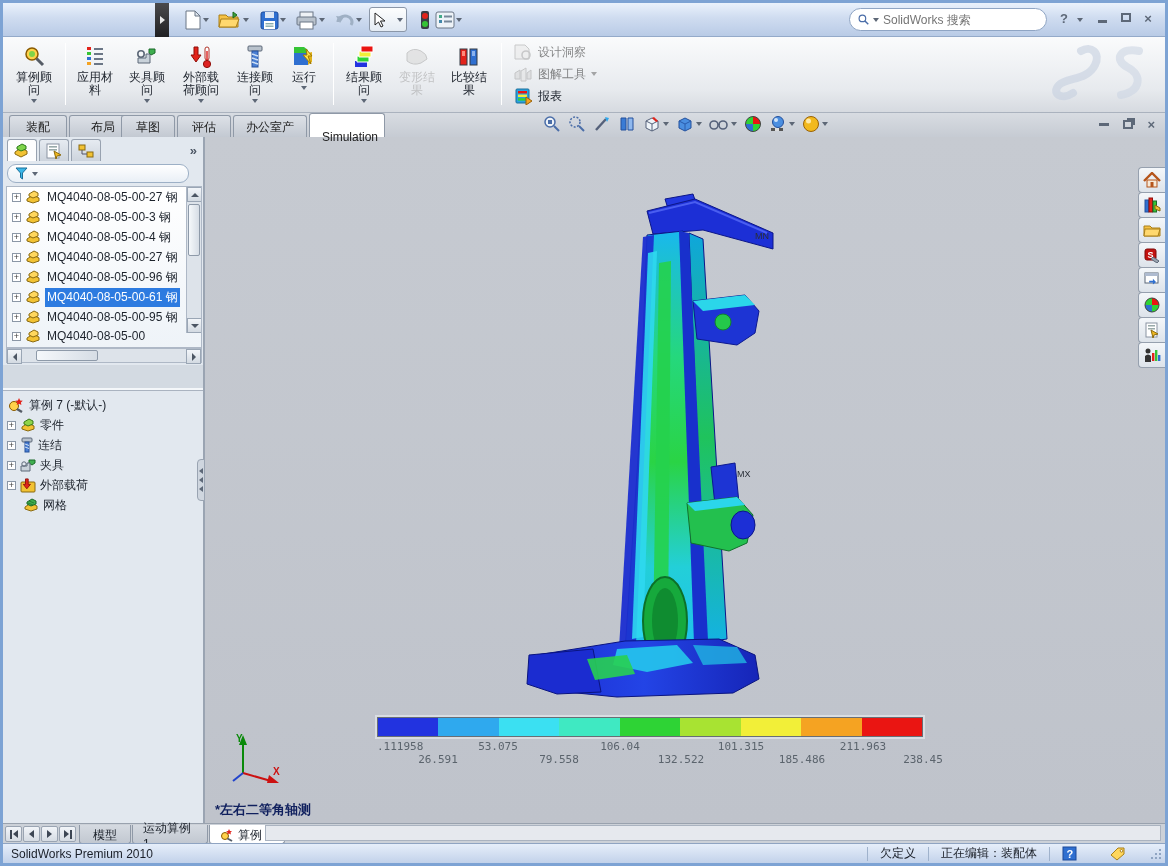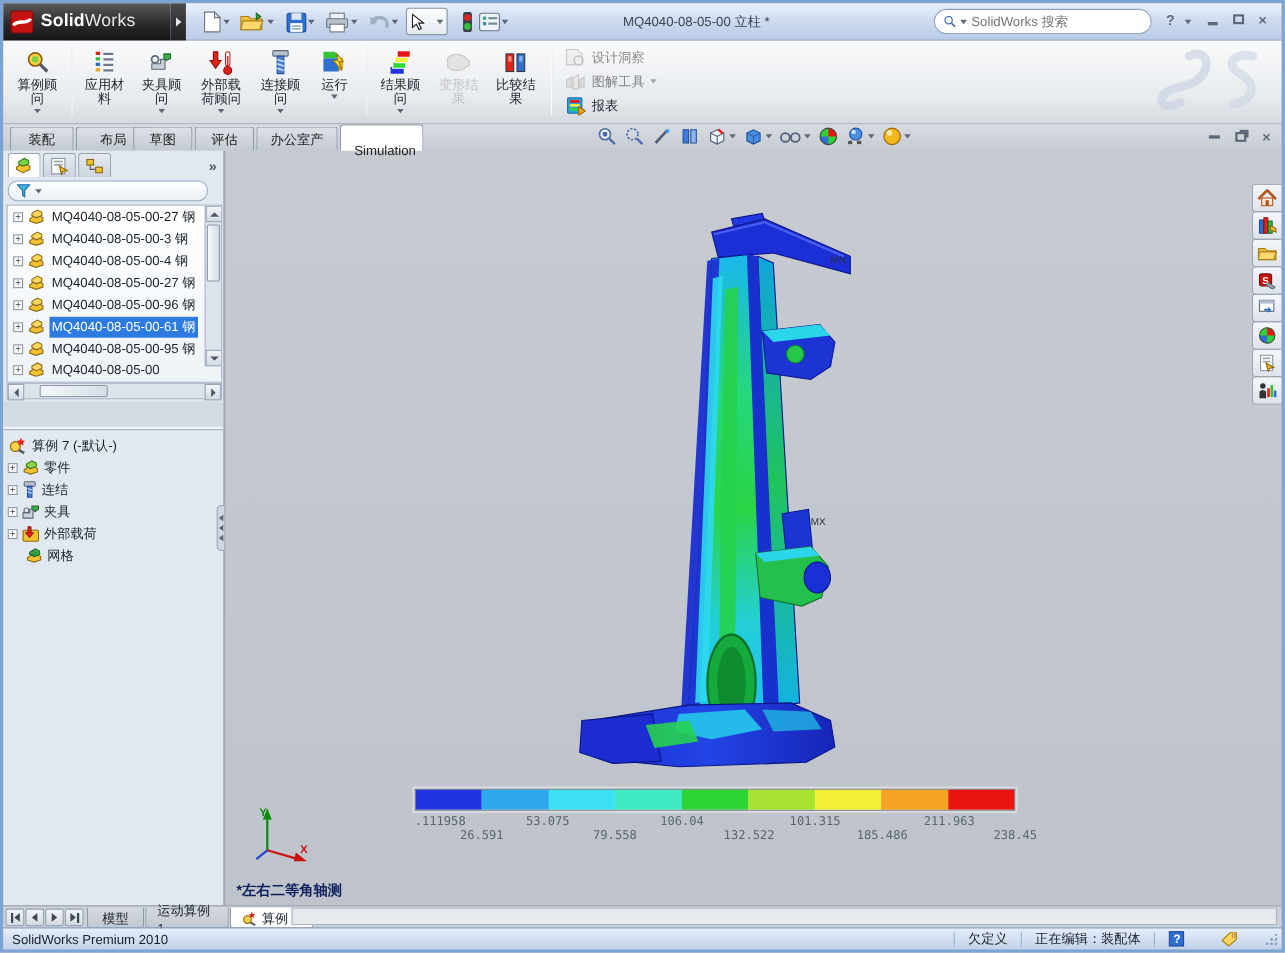--- a/index.html
+++ b/index.html
@@ -115,27 +115,20 @@
     radial-gradient(circle at 10px 6px,#8fa4c2 1px,transparent 1.5px),
     radial-gradient(circle at 10px 2px,#8fa4c2 1px,transparent 1.5px)}
   svg{display:block}
 </style>
 </head>
 <body>
 
 <div class="win">
 
   <div class="titlebar">
-    <div class="logoblock">
-      <svg width="22" height="22" viewBox="0 0 22 22">
-        <rect x="1" y="1" width="20" height="20" rx="3" fill="#c41210" stroke="#7d0b0a"></rect>
-        <path d="M3,14 C8,8 14,14 19,8" stroke="#fff" stroke-width="3" fill="none"></path>
-      </svg>
-      <span class="brand"><b>Solid</b><span class="rest">Works</span></span>
-    </div>
     <div class="menuArrow">
         <i></i>
       </div>
 
     <span class="tb-ico" style="left:178px">
       <svg width="18" height="20" viewBox="0 0 18 20">
           <path d="M2,1 h9 l5,5 v13 h-14 z" fill="#fff" stroke="#6b7686"></path>
           <path d="M11,1 l5,5 h-5 z" fill="#dfe6ee" stroke="#6b7686"></path>
         </svg>
     </span>
@@ -190,21 +183,20 @@
       <svg width="20" height="18" viewBox="0 0 20 18">
           <rect x="1" y="1" width="18" height="16" rx="2" fill="#eef3f8" stroke="#6b7686"></rect>
           <rect x="4" y="4" width="3" height="3" fill="#4a8"></rect>
           <rect x="9" y="4.5" width="8" height="2" fill="#789"></rect>
           <rect x="4" y="9" width="3" height="3" fill="#48a"></rect>
           <rect x="9" y="9.5" width="8" height="2" fill="#789"></rect>
         </svg>
     </span>
       <span class="dd tb-dd" style="left:453px"></span>
 
-    <div class="doc-title">MQ4040-08-05-00 立柱 *</div>
 
     <div class="search">
       <svg width="15" height="15" viewBox="0 0 15 15">
         <circle cx="6" cy="6" r="4.5" fill="none" stroke="#4a6da8" stroke-width="1.6"></circle>
         <line x1="9.5" y1="9.5" x2="14" y2="14" stroke="#4a6da8" stroke-width="2"></line>
       </svg>
       <span class="dd"></span>
       <input placeholder="SolidWorks 搜索" style="">
     </div>
     <span class="winbtn" style="right:92px">?</span>

